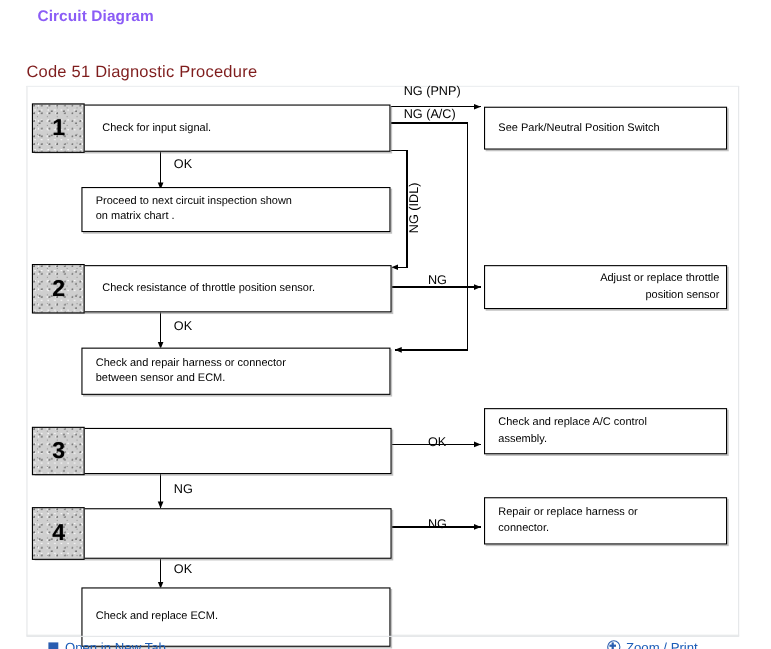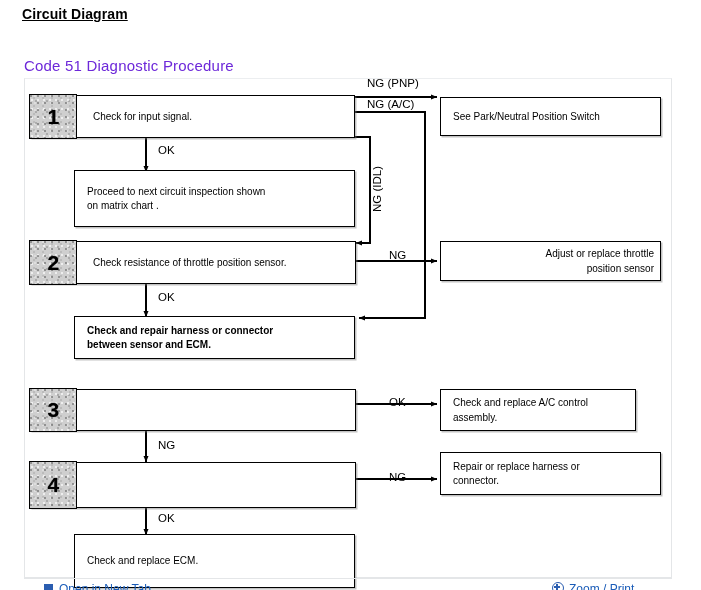--- a/index.html
+++ b/index.html
@@ -2,26 +2,26 @@
 <html><head>
 <meta charset="utf-8">
 <style>
   html,body{margin:0;padding:0;background:#ffffff;}
   body{
     width:701px;height:590px;overflow:hidden;position:relative;
     font-family:"Liberation Sans","DejaVu Sans",sans-serif;
     color:#222;
   }
   .page-title{
-    position:absolute;left:22px;top:6px;
-    font-size:14px;font-weight:bold;color:#000000;letter-spacing:.1px;text-decoration:underline;
+    position:absolute;left:34px;top:6px;
+    font-size:14px;font-weight:bold;color:#8b5cf6;letter-spacing:.1px;
   }
   .section-title{
     position:absolute;left:24px;top:57px;
-    font-size:15px;font-weight:400;color:#6d28d9;letter-spacing:.2px;
+    font-size:15px;font-weight:400;color:#7f1d1d;letter-spacing:.2px;
   }
   .panel{
     position:absolute;left:24px;top:78px;width:648px;height:500px;
     background:#fff;border:1px solid #e4e6e8;border-top:1px solid #eceef0;
     box-sizing:border-box;
   }
   .canvas{position:absolute;left:0;top:0;width:701px;height:590px;}
 
   
   .box{
@@ -150,40 +150,40 @@
     <span>3</span>
   </div>
 </div>
 
 <div class="box step" style="left:30px;top:462px;width:326px;height:46px;">
   <div class="badge">
     <span>4</span>
   </div>
 </div>
 
-<div class="box plain" style="left:74px;top:170px;width:281px;height:57px;">
+<div class="box plain" style="left:74px;top:170px;width:281px;height:41px;">
   <div class="txt">Proceed to next circuit inspection shown
 on matrix chart .</div>
 </div>
 
-<div class="box plain" style="left:74px;top:316px;width:281px;height:43px;font-weight:bold;">
+<div class="box plain" style="left:74px;top:316px;width:281px;height:43px;">
   <div class="txt">Check and repair harness or connector
 between sensor and ECM.</div>
 </div>
 
 <div class="box plain" style="left:440px;top:97px;width:221px;height:39px;">
   <div class="txt">See Park/Neutral Position Switch</div>
 </div>
 
 <div class="box plain" style="left:440px;top:241px;width:221px;height:40px;text-align:right;">
   <div class="txt">Adjust or replace throttle
 position sensor</div>
 </div>
 
-<div class="box plain" style="left:440px;top:389px;width:196px;height:42px;">
+<div class="box plain" style="left:440px;top:371px;width:221px;height:42px;">
   <div class="txt">Check and replace A/C control
 assembly.</div>
 </div>
 
 <div class="box plain" style="left:440px;top:452px;width:221px;height:43px;">
   <div class="txt">Repair or replace harness or
 connector.</div>
 </div>
 
 <div class="box plain" style="left:74px;top:534px;width:281px;height:54px;">

